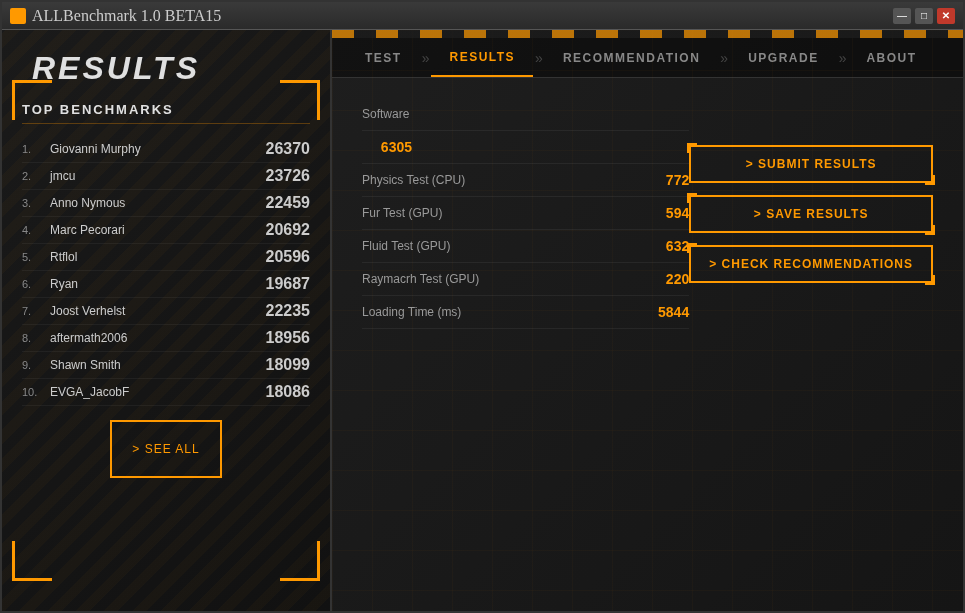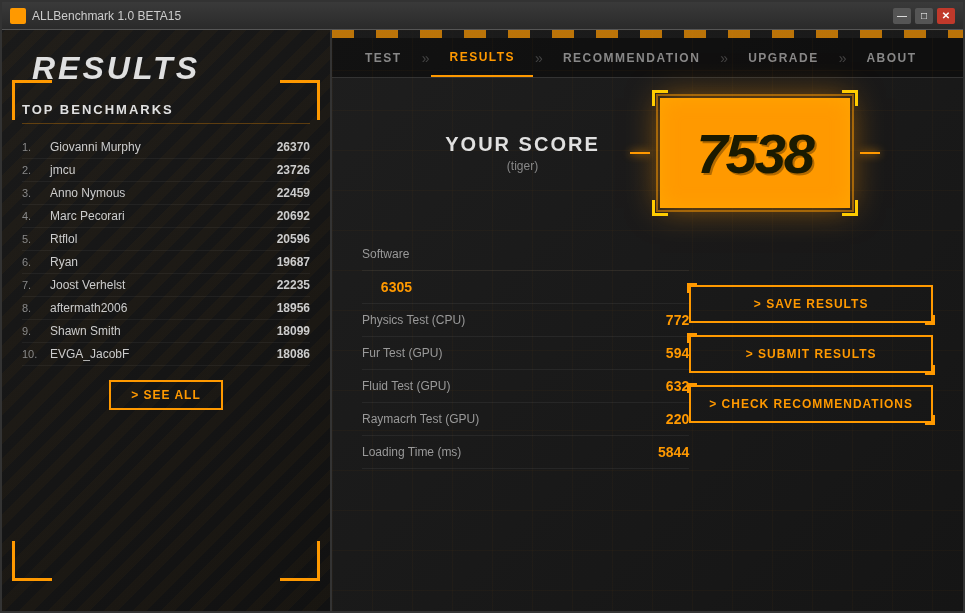--- a/index.html
+++ b/index.html
@@ -33,22 +33,23 @@
     .title-bar-icon {
       width: 16px;
       height: 16px;
       background: #f90;
       margin-right: 6px;
       border-radius: 2px;
     }
 
     .title-bar-text {
       color: #ccc;
-      font-size: 12px;
+      font-size: 16px;
       flex: 1;
+      font-family: Liberation Serif, serif;
     }
 
     .title-bar-buttons {
       display: flex;
       gap: 4px;
     }
 
     .tb-btn {
       width: 18px;
       height: 16px;
@@ -178,32 +179,32 @@
     }
 
     .benchmark-name {
       flex: 1;
       color: #ccc;
     }
 
     .benchmark-score {
       color: #ccc;
       font-weight: 600;
-      font-size: 12px;
+      font-size: 16px;
     }
 
     .see-all-btn {
       display: block;
       margin: 14px auto 0;
-      padding: 6px 20px;
+      padding: 20px 20px;
       background: transparent;
       border: 2px solid #f90;
       color: #f90;
       font-size: 12px;
-      font-weight: 700;
+      font-weight: 400;
       letter-spacing: 1px;
       cursor: pointer;
       text-transform: uppercase;
     }
 
     
     .right-panel {
       flex: 1;
       height: 100%;
       background: linear-gradient(135deg, #1e1e1e 0%, #151515 100%);
@@ -537,35 +538,20 @@
           <span class="nav-separator">»</span>
           <div class="nav-item">RECOMMENDATION</div>
           <span class="nav-separator">»</span>
           <div class="nav-item">UPGRADE</div>
           <span class="nav-separator">»</span>
           <div class="nav-item">ABOUT</div>
         </div>
 
       <div class="content-area">
 
-        <div class="score-area">
-          <div class="your-score-label">
-            <span class="label">YOUR SCORE</span>
-            <span class="sublabel">(tiger)</span>
-          </div>
-          <div class="score-box">
-            <div class="score-box-corner sbc-tl"></div>
-            <div class="score-box-corner sbc-tr"></div>
-            <div class="score-box-corner sbc-bl"></div>
-            <div class="score-box-corner sbc-br"></div>
-            <div class="score-box-deco-left"></div>
-            <div class="score-box-deco-right"></div>
-            <span class="score-number">7538</span>
-          </div>
-        </div>
 
         <div class="stats-area">
           <div class="stats-table" id="stats-table">
           <div class="stats-row">
       <span class="stats-label">Software</span>
       <span class="stats-value empty">—</span>
     </div>
               <div class="stats-row">
       <span class="stats-value">6305</span>
     </div>
@@ -585,22 +571,22 @@
       <span class="stats-label">Raymacrh Test (GPU)</span>
       <span class="stats-value">220</span>
     </div>
               <div class="stats-row">
       <span class="stats-label">Loading Time (ms)</span>
       <span class="stats-value">5844</span>
     </div>
             </div>
 
           <div class="action-buttons">
+            <button class="action-btn">&gt; SUBMIT RESULTS</button>
             <button class="action-btn">&gt; SAVE RESULTS</button>
-            <button class="action-btn">&gt; SUBMIT RESULTS</button>
             <button class="action-btn">&gt; CHECK RECOMMENDATIONS</button>
           </div>
         </div>
       </div>
     </div>
 
   </div>
 </div>
 
 </body></html>

